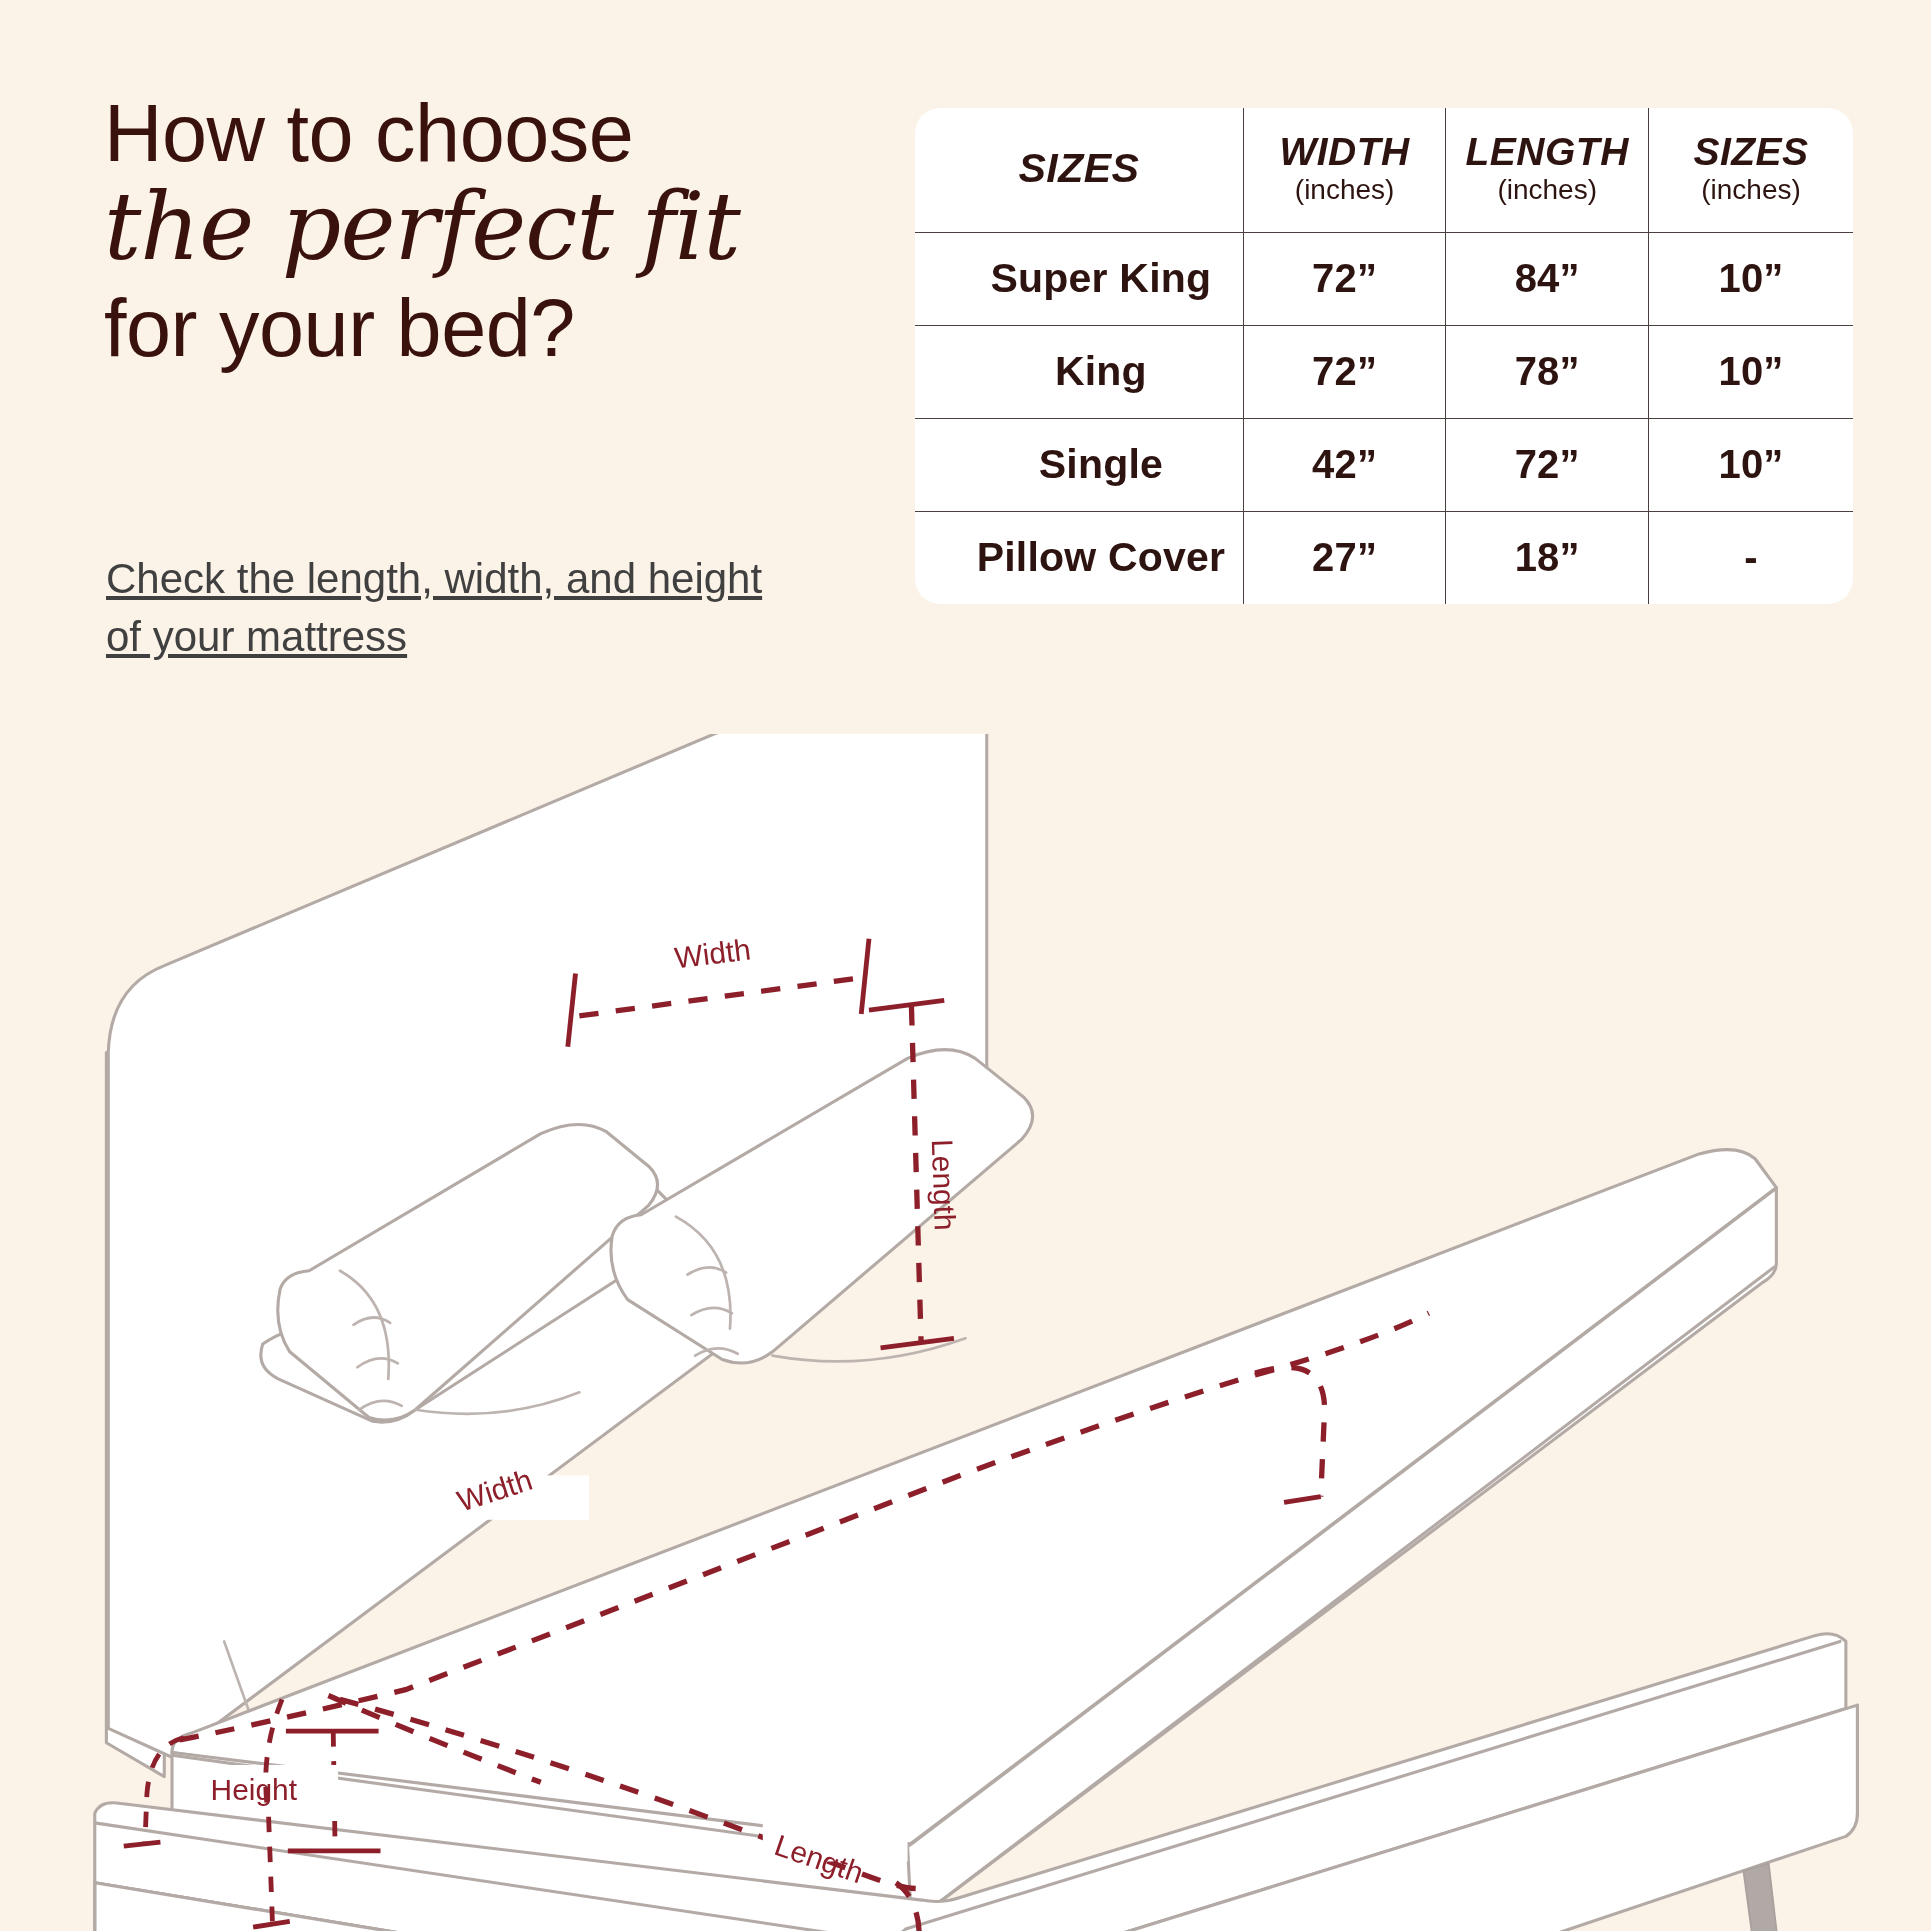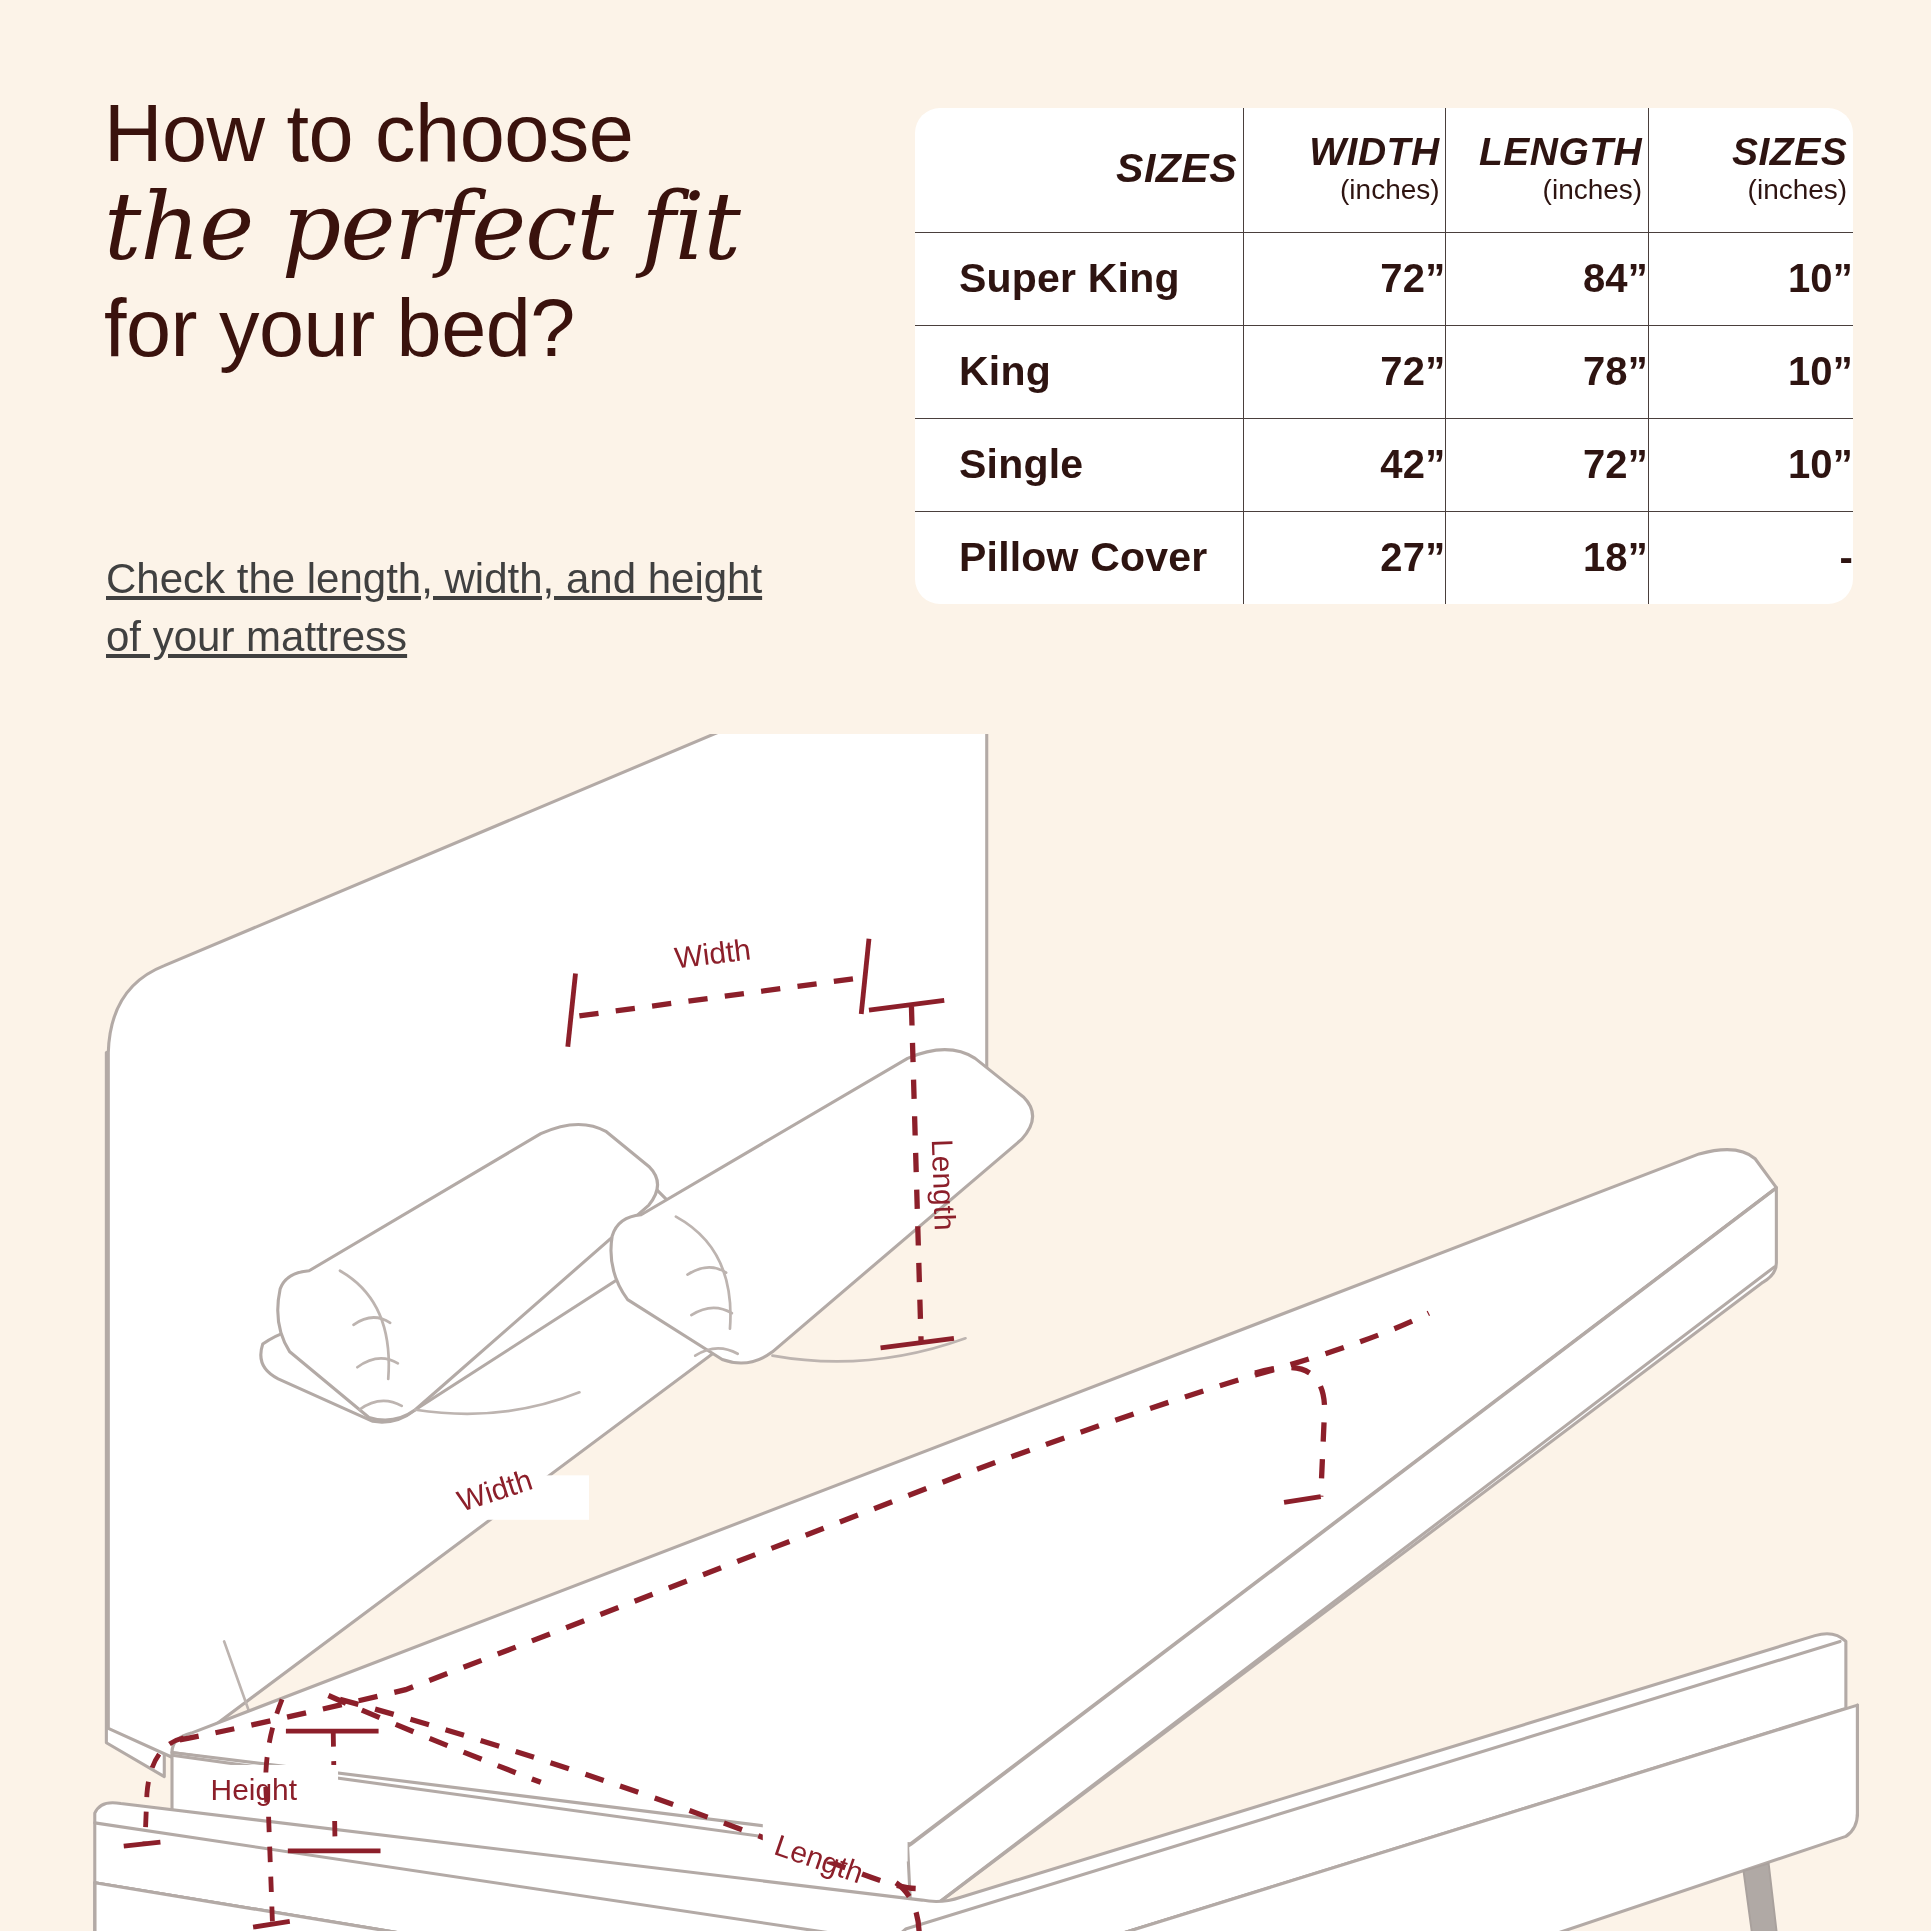--- a/index.html
+++ b/index.html
@@ -95,21 +95,21 @@
   table.size-table col.c-size   { width: 35.0%; }
   table.size-table col.c-width  { width: 21.6%; }
   table.size-table col.c-length { width: 21.6%; }
   table.size-table col.c-drop   { width: 21.8%; }
 
   table.size-table th,
   table.size-table td {
     border-right: 1.9px solid #4a3f3c;
     border-bottom: 1.9px solid #4a3f3c;
     color: #2e1411;
-    text-align: right;
+    text-align: center;
     vertical-align: middle;
   }
   table.size-table th:last-child,
   table.size-table td:last-child { border-right: none; }
   table.size-table tr:last-child td { border-bottom: none; }
 
   table.size-table thead th {
     height: 124px;
     padding: 7.7px 5.8px 9.7px;
   }
@@ -136,21 +136,21 @@
   }
   th.th-sizes .th-main { font-size: 41px; }
 
   table.size-table tbody td {
     height: 93px;
     font-size: 40px;
     font-weight: 700;
     letter-spacing: 0.2px;
   }
   table.size-table tbody td.cell-size {
-    text-align: left;
+    text-align: center;
     padding-left: 44px;
     font-size: 41px;
     font-weight: 700;
   }
 
   
   .illustration {
     position: absolute;
     left: 0;
     top: 734px;

